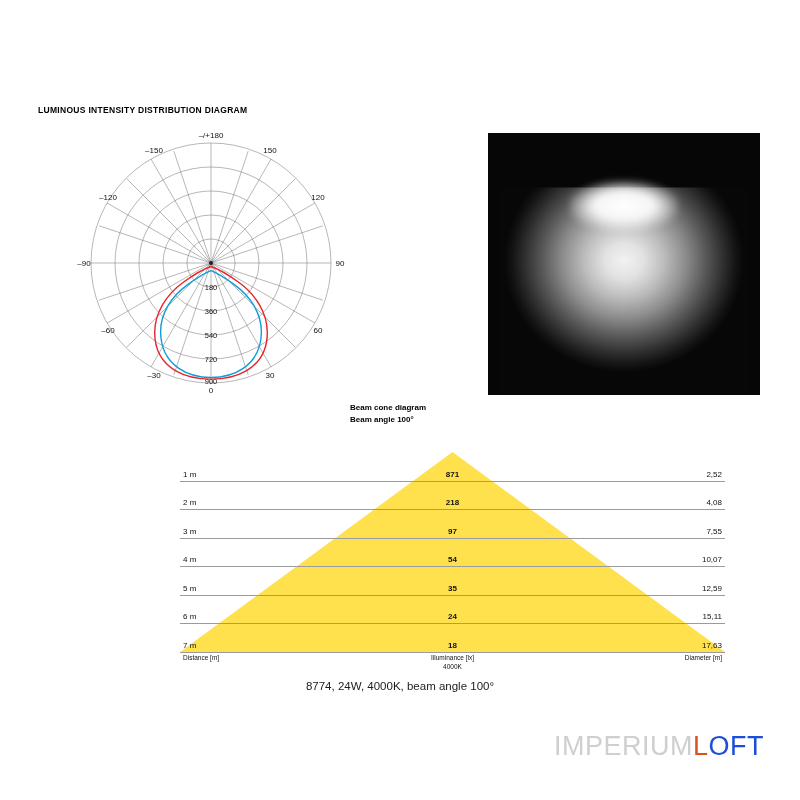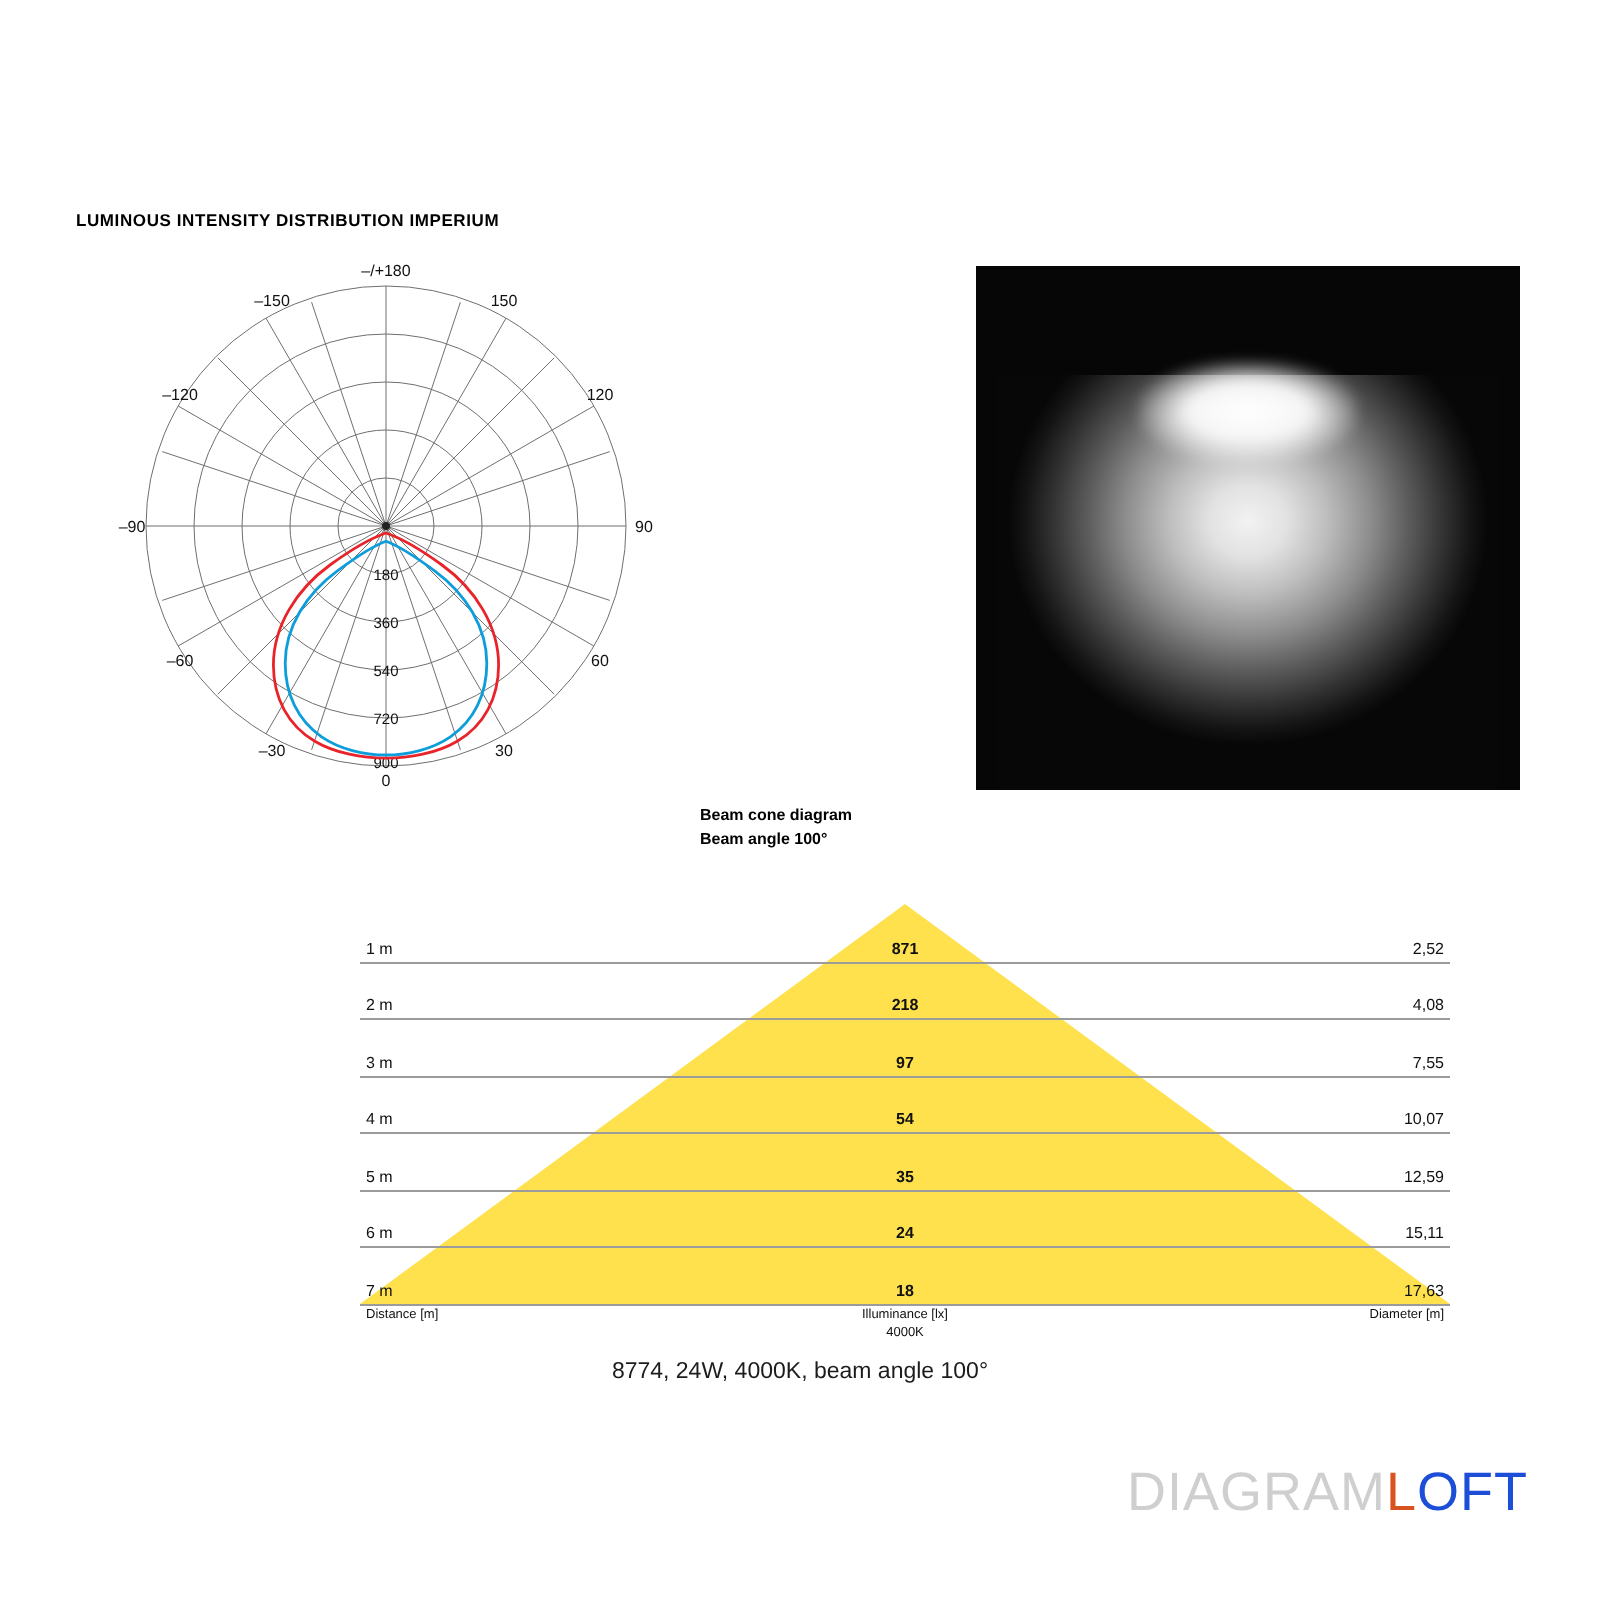--- a/index.html
+++ b/index.html
@@ -25,21 +25,21 @@
     left: 38px;
     top: 105px;
     font-size: 8.5px;
     font-weight: bold;
     letter-spacing: 0.3px;
     color: #000;
   }
   
   .polar-wrap {
     position: absolute;
-    left: 28px;
+    left: 46px;
     top: 128px;
     width: 330px;
     height: 270px;
     text-align: right;
   }
   .polar-wrap svg {
     display: block;
   }
   .polar-label {
     font-size: 8px;
@@ -227,21 +227,21 @@
   }
   .logo .oft {
     color: #1d4ed8;
   }
 </style>
 </head>
 <body>
 
 <div class="page">
 
-  <div class="diagram-title">LUMINOUS INTENSITY DISTRIBUTION IMPERIUM</div>
+  <div class="diagram-title">LUMINOUS INTENSITY DISTRIBUTION DIAGRAM</div>
 
   <div class="polar-wrap">
     <svg width="330" height="270" viewBox="0 0 330 270">
 
       <g stroke="#6f6f6f" stroke-width="0.5" fill="none">
         <circle cx="165" cy="135" r="24"></circle>
         <circle cx="165" cy="135" r="48"></circle>
         <circle cx="165" cy="135" r="72"></circle>
         <circle cx="165" cy="135" r="96"></circle>
         <circle cx="165" cy="135" r="120"></circle>
@@ -362,16 +362,16 @@
     <div class="f-center">
       <div>Illuminance [lx]</div>
       <div>4000K</div>
     </div>
     <span class="f-right">Diameter [m]</span>
   </div>
 
   <div class="caption">8774, 24W, 4000K, beam angle 100°</div>
 
   <div class="logo">
-    <span class="imperium">DIAGRAM</span><span class="l">L</span><span class="oft">OFT</span>
+    <span class="imperium">IMPERIUM</span><span class="l">L</span><span class="oft">OFT</span>
   </div>
 
 </div>
 
 </body></html>

